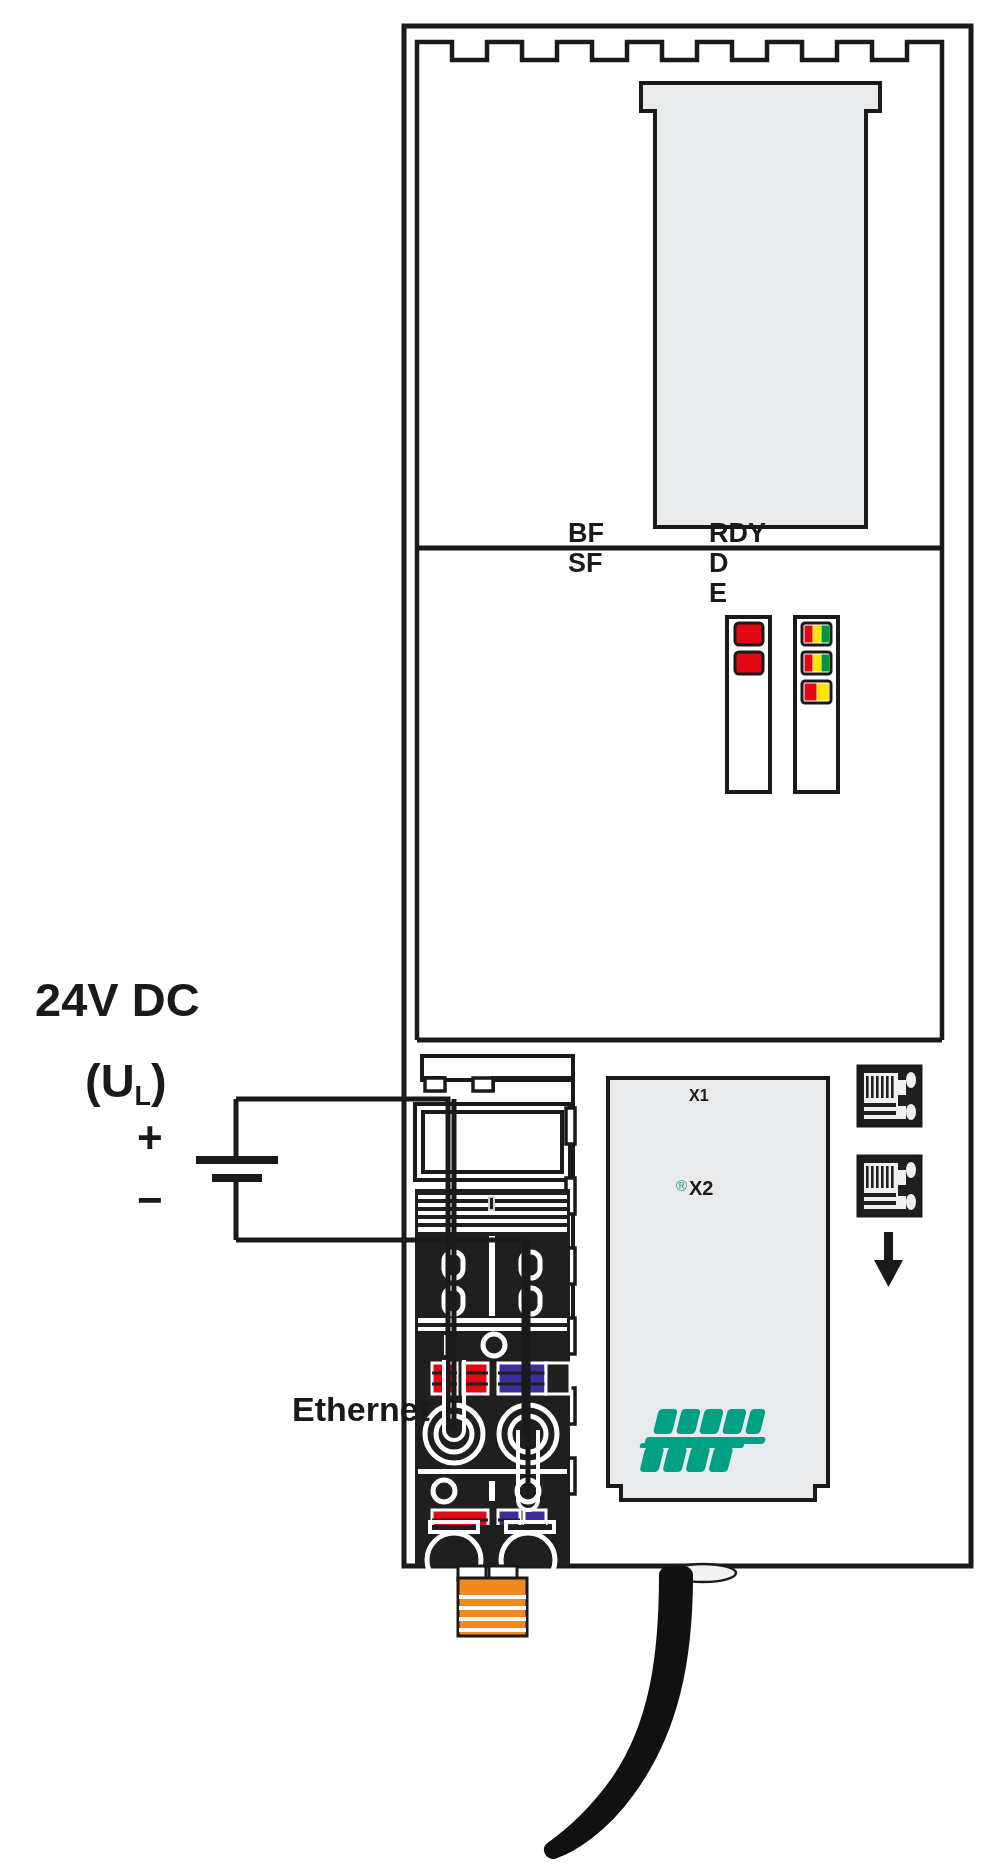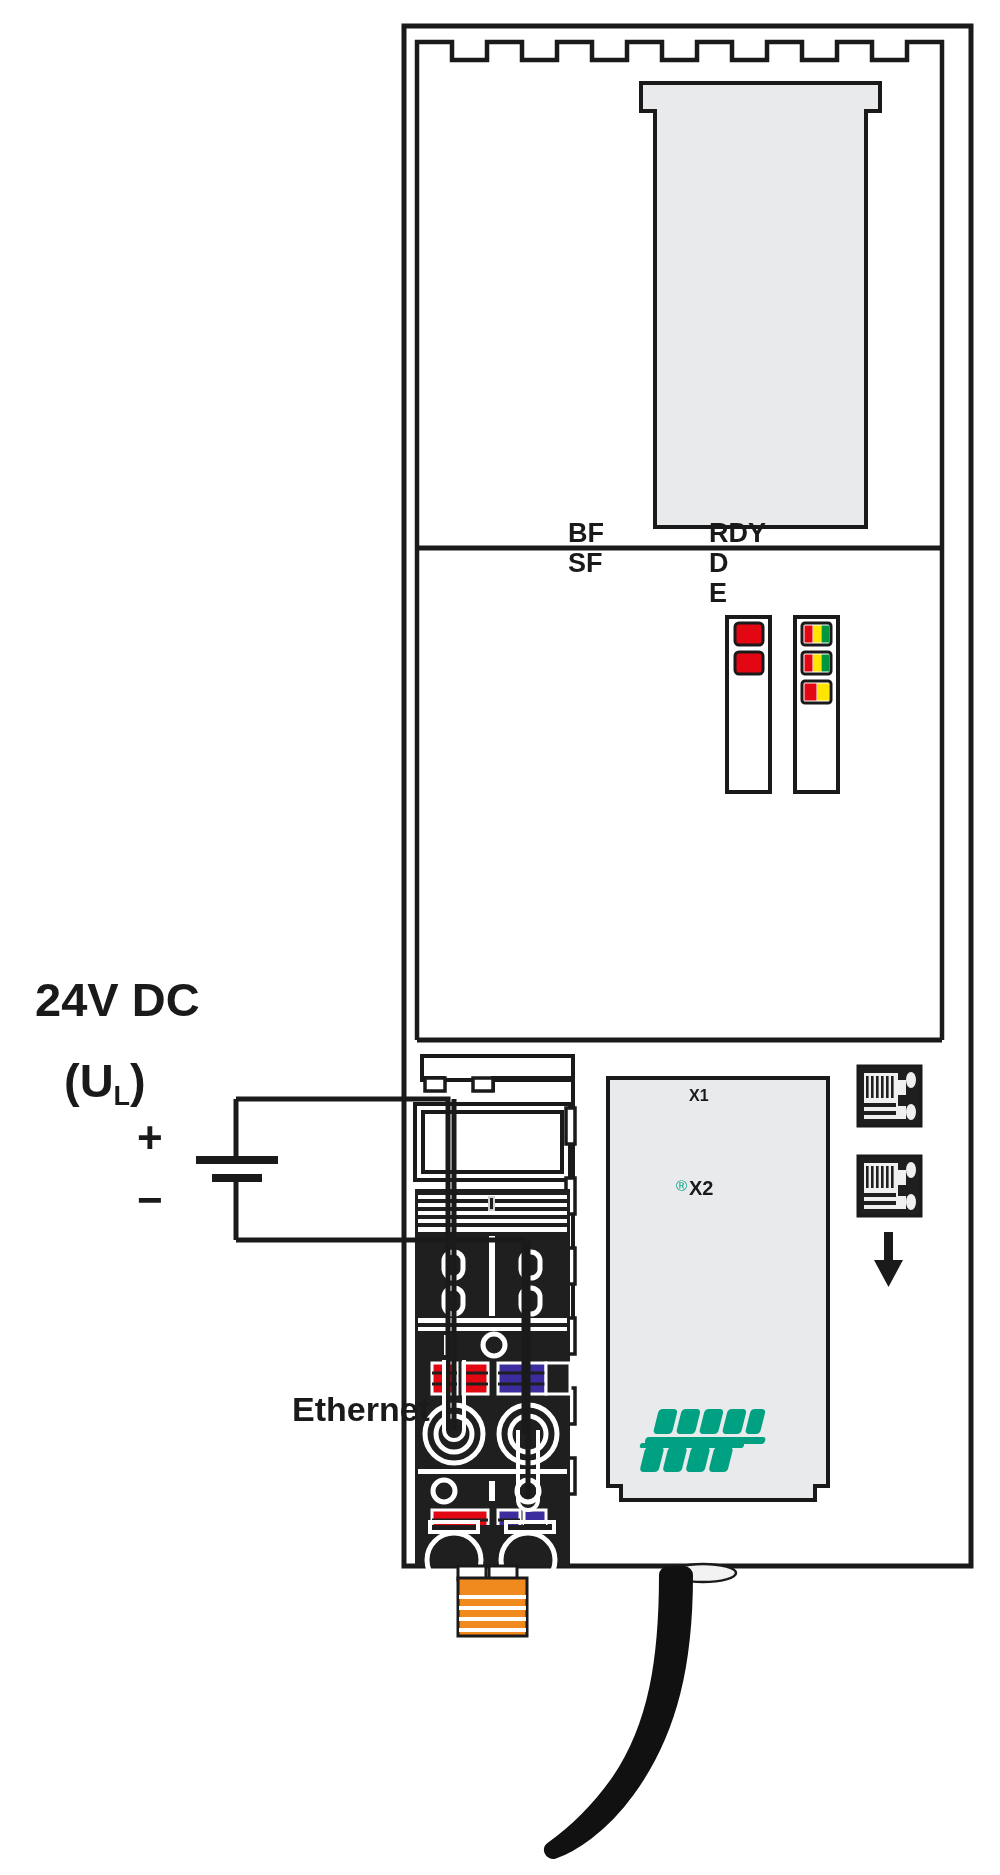--- a/index.html
+++ b/index.html
@@ -19,21 +19,21 @@
   #lbl-bf{left:568px;top:518px;}
   #lbl-sf{left:568px;top:548px;}
   #lbl-rdy{left:709px;top:518px;}
   #lbl-d{left:709px;top:548px;}
   #lbl-e{left:709px;top:578px;}
 
   #lbl-x1{left:689px;top:1087px;font-size:16px;text-align:center;}
   #lbl-x2{left:689px;top:1177px;font-size:20px;}
 
   #lbl-supply{left:35px;top:972px;font-size:47px;}
-  #lbl-ul{left:64px;top:1053px;font-size:47px;}
+  #lbl-ul{left:85px;top:1053px;font-size:47px;}
   #lbl-ul sub{font-size:27px;vertical-align:baseline;position:relative;top:8px;}
   #lbl-plus{left:137px;top:1113px;font-size:44px;}
   #lbl-minus{left:137px;top:1175px;font-size:44px;}
 
   #lbl-ethernet{left:292px;top:1390px;font-size:34px;}
 
   .pn-reg{position:absolute;left:676px;top:1177px;font-size:15px;font-weight:normal;color:#00A183;}
 </style>
 </head>
 <body>

